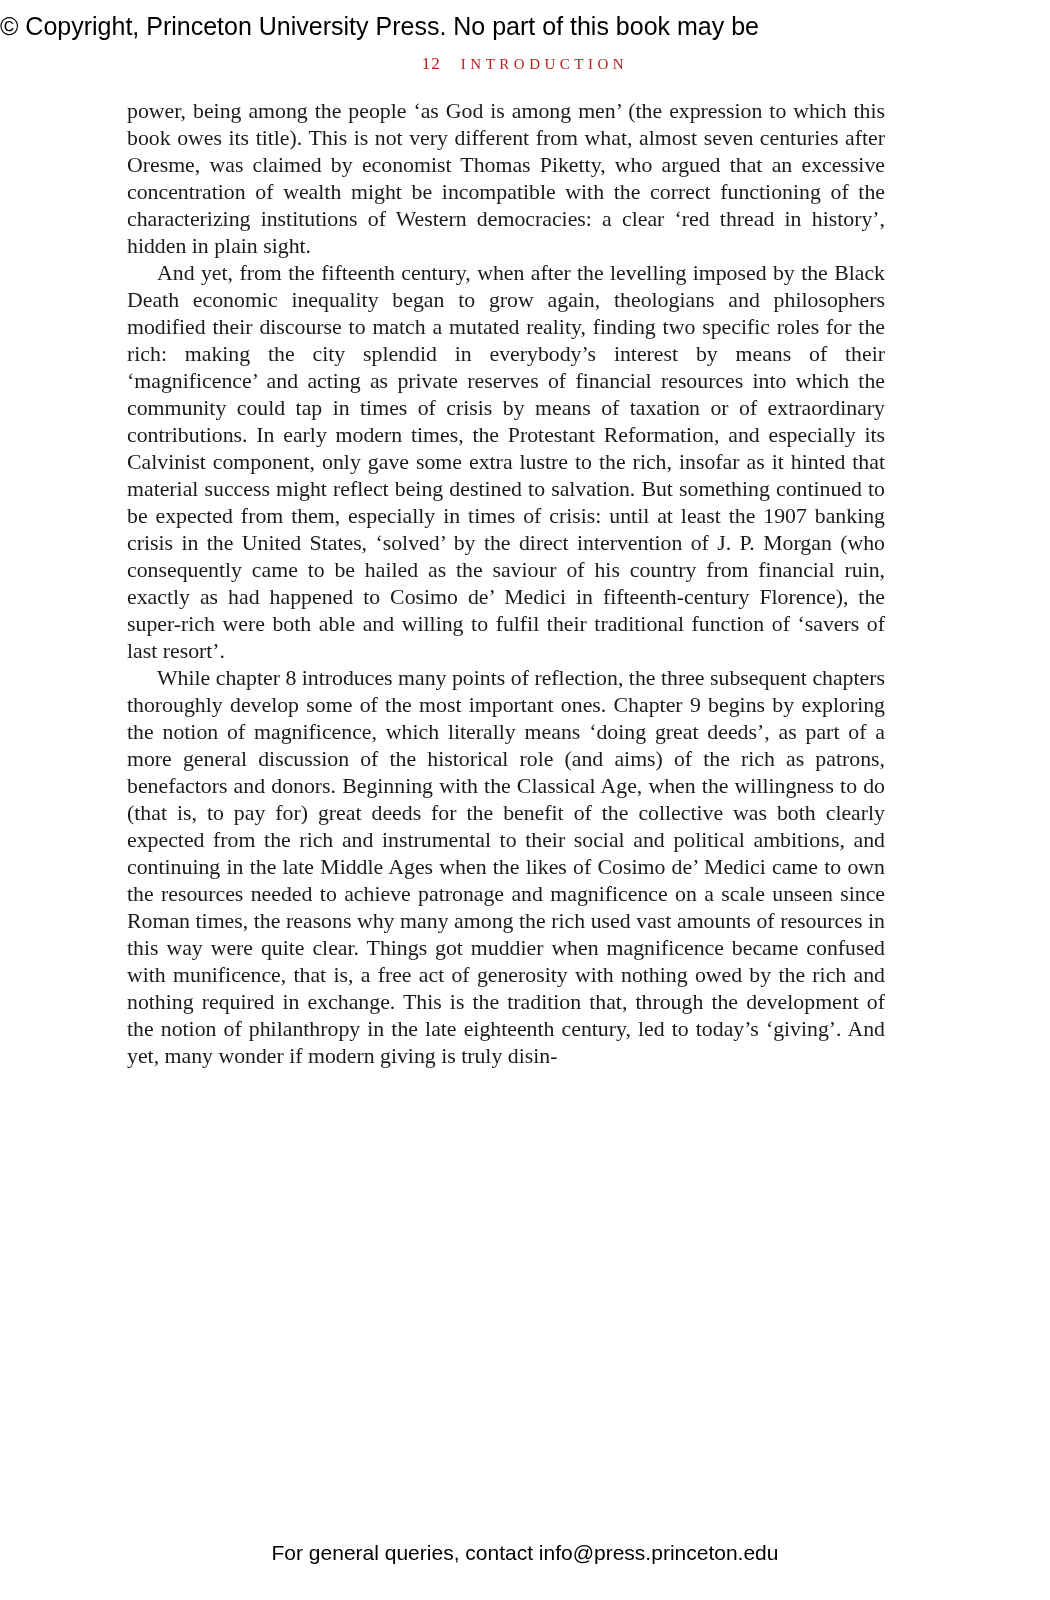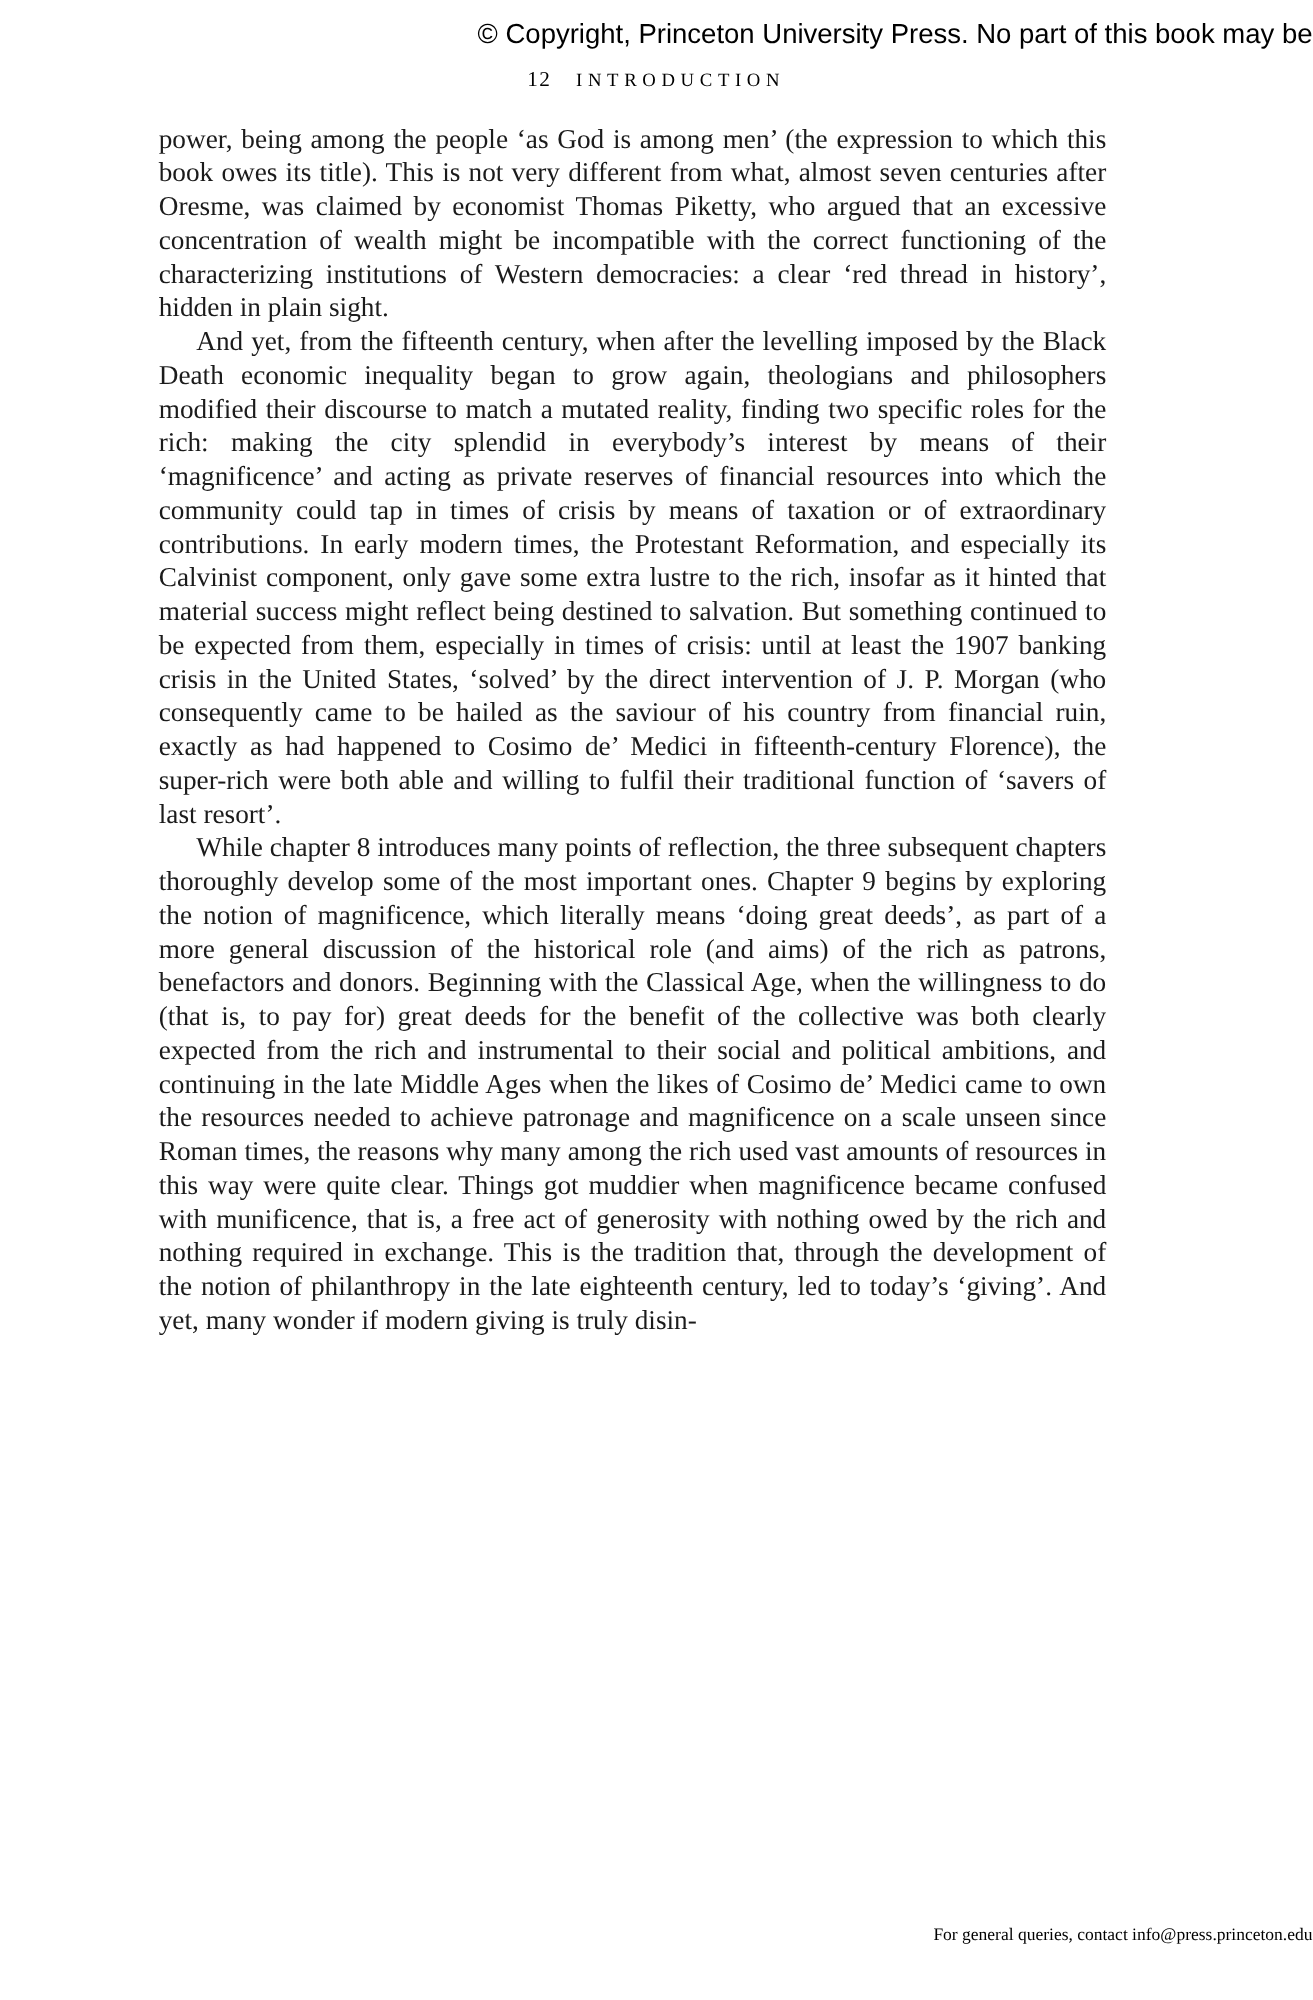--- a/index.html
+++ b/index.html
@@ -10,30 +10,30 @@
     width: 1050px;
     height: 1600px;
     background: #ffffff;
     position: relative;
     font-family: "Liberation Serif", serif;
     color: #1c1c1c;
     overflow: hidden;
   }
   .copyright {
     padding-top: 13px;
-    text-align: right;
+    text-align: left;
     font-family: "Liberation Sans", sans-serif;
-    font-size: 22px;
+    font-size: 25px;
     line-height: 27px;
     color: #000000;
   }
   .page-header {
     margin-top: 14px;
     text-align: center;
-    color: #000000;
+    color: #b91c1c;
   }
   .page-header .pagenum {
     font-size: 17px;
     letter-spacing: 1px;
     margin-right: 20px;
   }
   .page-header .section {
     font-size: 15px;
     letter-spacing: 4.5px;
   }
@@ -51,23 +51,23 @@
     padding: 0;
   }
   .body-text p.indent {
     text-indent: 30px;
   }
   .footer {
     position: absolute;
     left: 0;
     right: 0;
     top: 1541px;
-    text-align: right;
-    font-family: Liberation Serif, serif;
-    font-size: 14px;
+    text-align: center;
+    font-family: Liberation Sans, sans-serif;
+    font-size: 21px;
     color: #000000;
   }
 </style>
 </head>
 <body>
 
 <div class="page">
 
   <div class="copyright">
     <div>© Copyright, Princeton University Press. No part of this book may be</div>

